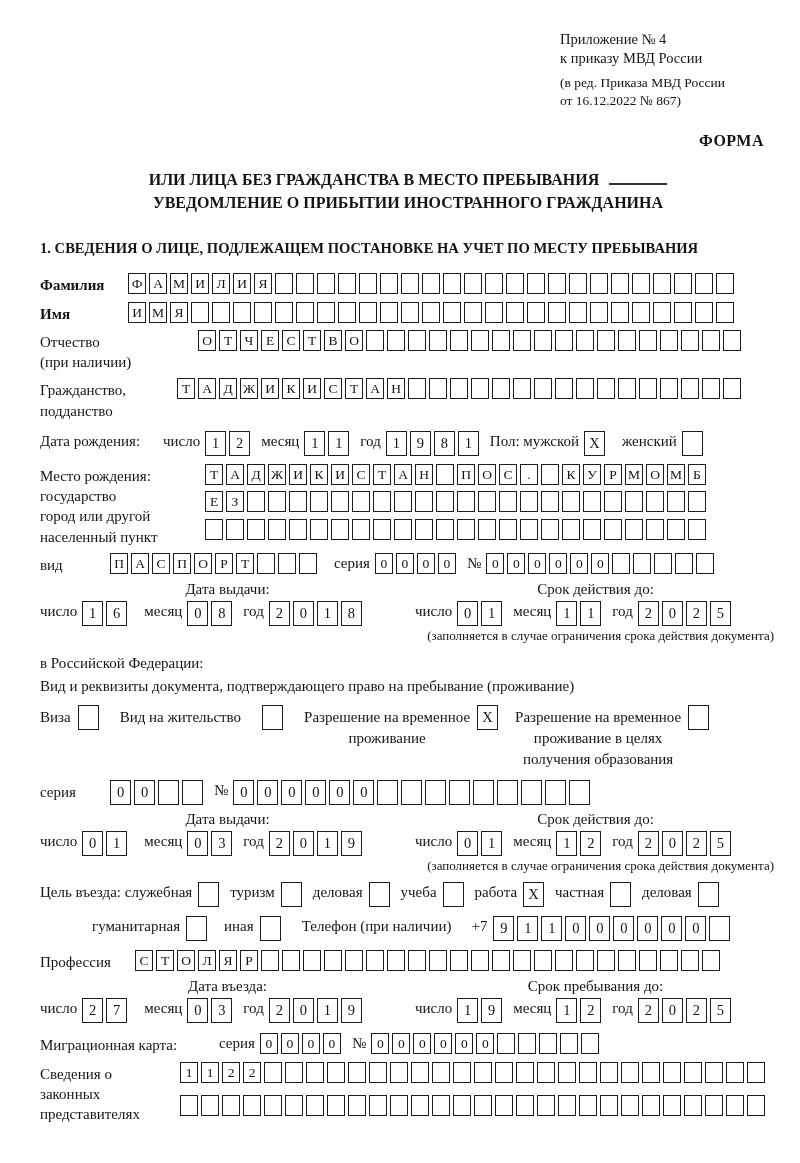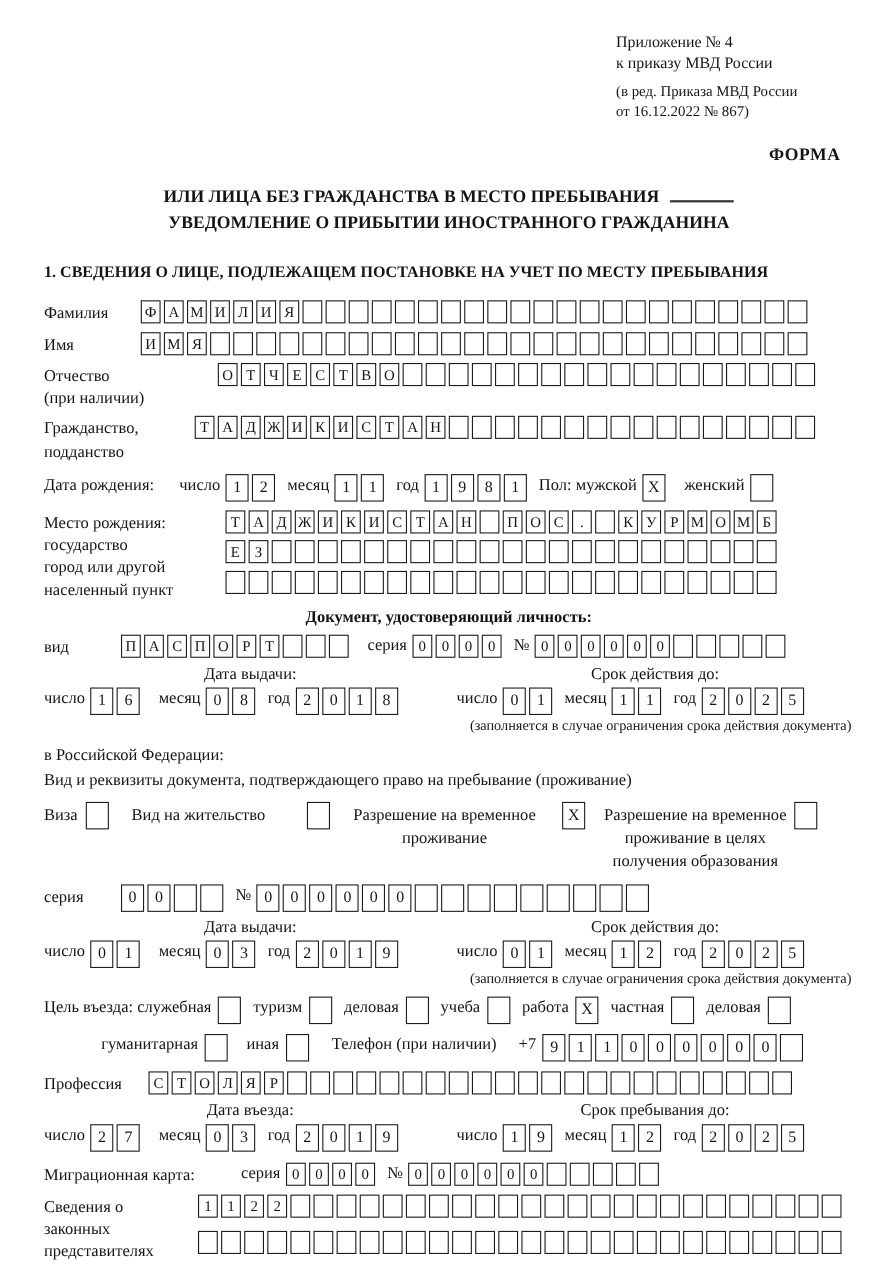--- a/index.html
+++ b/index.html
@@ -25,30 +25,30 @@
   .cell {
     display:inline-block; width:16px; height:19px; border:1.5px solid #1c1c1c;
     margin-right:3px; text-align:center; font-size:13.5px; line-height:19px; flex:0 0 auto;
     background:#fff;
   }
   .cells.big .cell { width:19px; height:23px; line-height:23px; font-size:14.5px; }
 
   
   .crow { display:flex; align-items:flex-start; margin-bottom:6px; }
   .lbl { font-size:15px; line-height:1.35; padding-top:2px; flex:0 0 auto; }
-  .w88 { width:88px; } .w137 { width:137px; } .w158 { width:158px; }
+  .w88 { width:88px;font-weight:bold; } .w137 { width:137px; } .w158 { width:158px; }
   .w165 { width:165px; } .w95 { width:95px; } .w70 { width:70px; } .w140 { width:140px; }
   .stack { display:flex; flex-direction:column; }
   .stack .cells { margin-bottom:6.5px; }
   .stack.wide .cells { margin-bottom:12px; }
 
   .center-bold { text-align:center; font-weight:bold; font-size:15px; margin:4px 0 7px 0; }
 
   .inline-lbl { font-size:15px; padding-top:2px; margin-right:5px; flex:0 0 auto; }
-  .gap8 { margin-left:8px; } .gap14 { margin-left:14px; } .gap18 { margin-left:18px;gap:17px; }
+  .gap8 { margin-left:8px; } .gap14 { margin-left:14px; } .gap18 { margin-left:18px; }
 
   
   .datecols { display:flex; margin-bottom:2px; margin-top:4px; }
   .dcol1 { width:375px; flex:0 0 auto; }
   .dcol2 { flex:1 1 auto; }
   .dhead { text-align:center; font-size:15px; margin-bottom:3px; }
   .drow { display:flex; align-items:flex-start; }
   .note { text-align:right; font-size:13px; margin:2px 2px 8px 0; }
 
   .plain { font-size:15px; line-height:1.5; }
@@ -335,21 +335,20 @@
           <span class="cell"></span>
           <span class="cell"></span>
           <span class="cell"></span>
           <span class="cell"></span>
           <span class="cell"></span>
           <span class="cell"></span>
         </span>
     </span>
   </div>
 
-  <div class="center-bold">Документ, удостоверяющий личность:</div>
 
   <div class="crow">
     <span class="lbl w70">вид</span>
     <span class="cells">
         <span class="cell">П</span>
         <span class="cell">А</span>
         <span class="cell">С</span>
         <span class="cell">П</span>
         <span class="cell">О</span>
         <span class="cell">Р</span>

